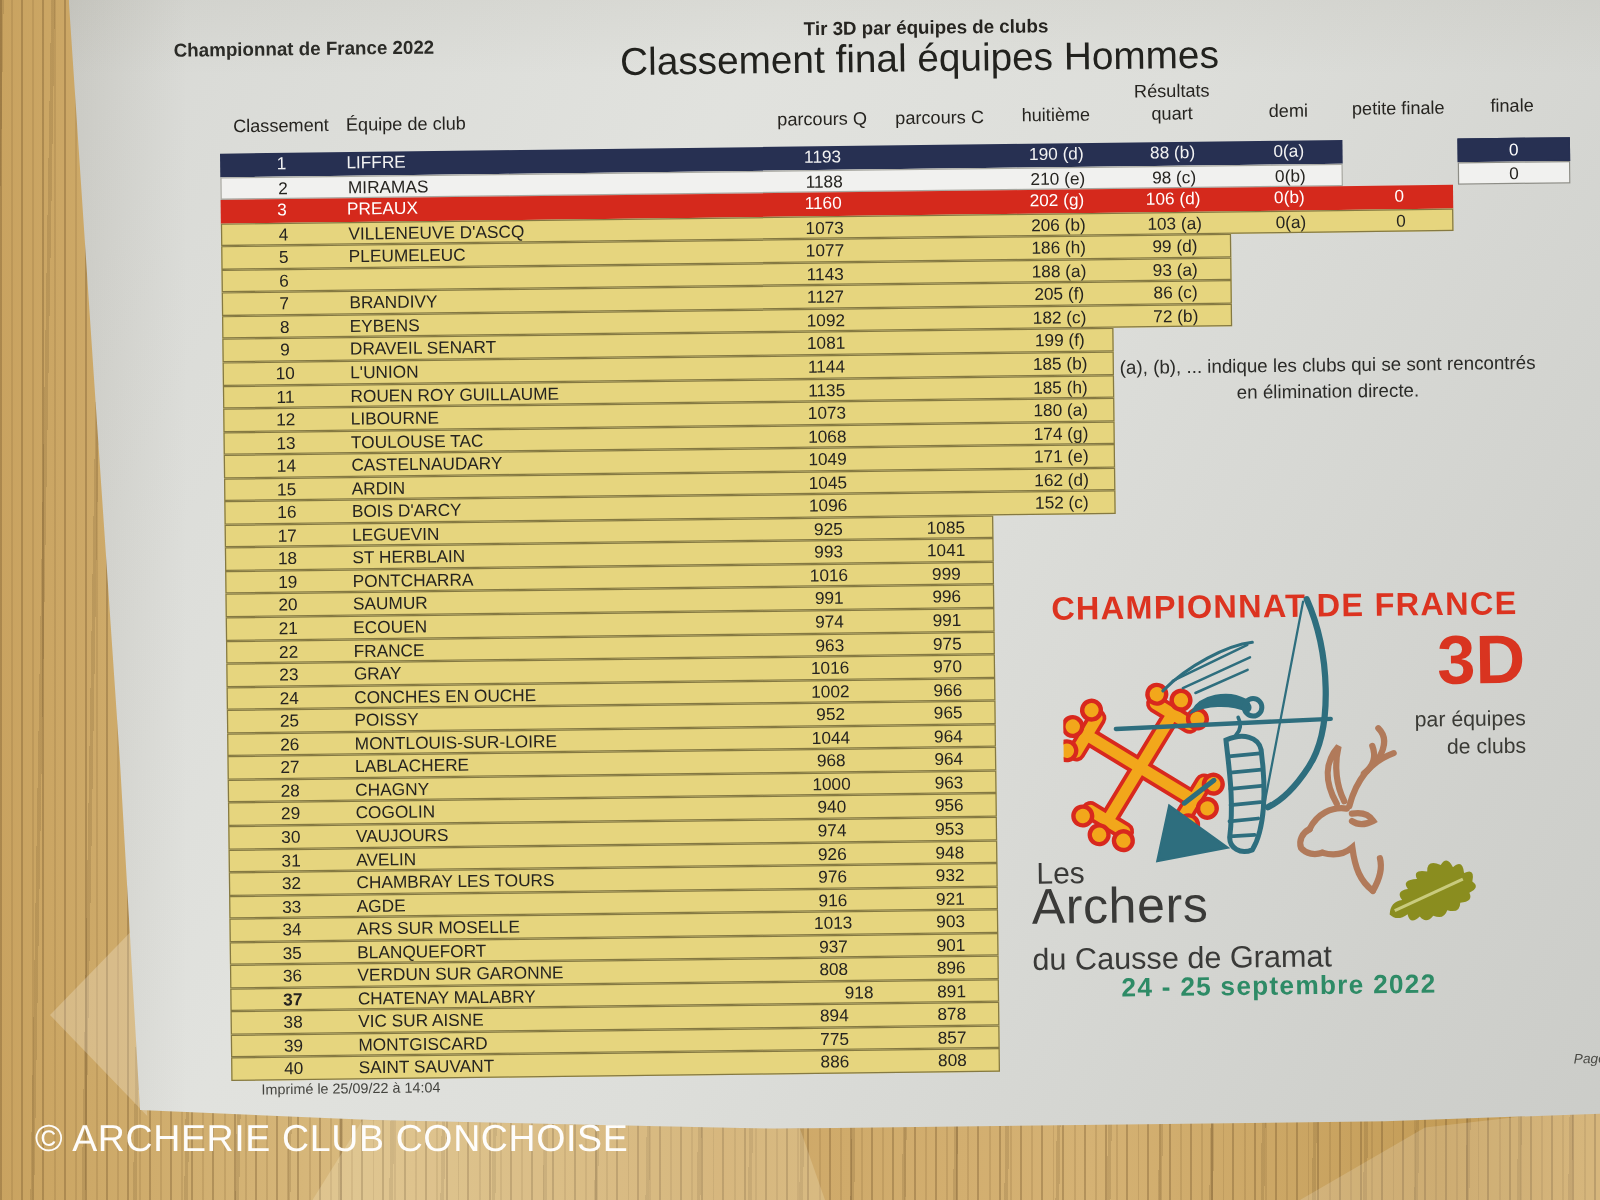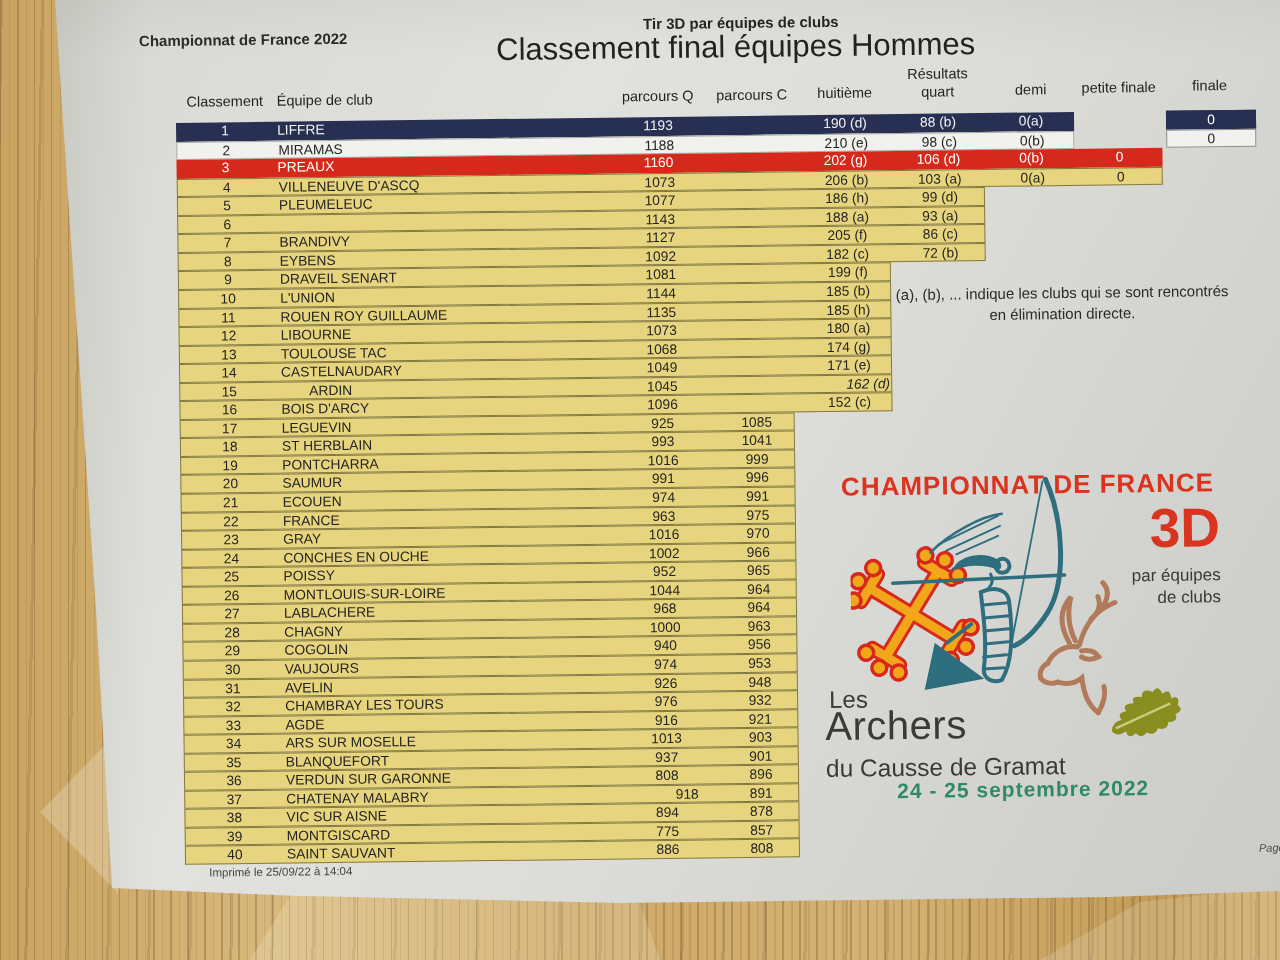--- a/index.html
+++ b/index.html
@@ -193,23 +193,23 @@
             <span class="cell c-center" style="left: 669px;">174 (g)</span>
           </div>
           <div class="row yellow" style="top: 358.15px; left: 176px; width: 713px;">
             <span class="cell c-center" style="left: 49px;">14</span>
             <span class="cell" style="left: 101px;">CASTELNAUDARY</span>
             <span class="cell c-center" style="left: 482px;">1049</span>
             <span class="cell c-center" style="left: 669px;">171 (e)</span>
           </div>
           <div class="row yellow" style="top: 376.7px; left: 176px; width: 713px;">
             <span class="cell c-center" style="left: 49px;">15</span>
-            <span class="cell" style="left: 101px; margin-left: 28px;">ARDIN</span>
+            <span class="cell" style="left: 101px;">ARDIN</span>
             <span class="cell c-center" style="left: 482px;">1045</span>
-            <span class="cell c-center" style="left: 688px; font-style: italic;">162 (d)</span>
+            <span class="cell c-center" style="left: 669px;">162 (d)</span>
           </div>
           <div class="row yellow" style="top: 395.25px; left: 176px; width: 713px;">
             <span class="cell c-center" style="left: 49px;">16</span>
             <span class="cell" style="left: 101px;">BOIS D'ARCY</span>
             <span class="cell c-center" style="left: 482px;">1096</span>
             <span class="cell c-center" style="left: 669px;">152 (c)</span>
           </div>
           <div class="row yellow" style="top: 413.8px; left: 176px; width: 615px;">
             <span class="cell c-center" style="left: 49px;">17</span>
             <span class="cell" style="left: 101px;">LEGUEVIN</span>
@@ -324,21 +324,21 @@
             <span class="cell c-center" style="left: 482px;">937</span>
             <span class="cell c-center" style="left: 576px;">901</span>
           </div>
           <div class="row yellow" style="top: 766.25px; left: 176px; width: 615px;">
             <span class="cell c-center" style="left: 49px;">36</span>
             <span class="cell" style="left: 101px;">VERDUN SUR GARONNE</span>
             <span class="cell c-center" style="left: 482px;">808</span>
             <span class="cell c-center" style="left: 576px;">896</span>
           </div>
           <div class="row yellow" style="top: 784.8px; left: 176px; width: 615px;">
-            <span class="cell c-center" style="left: 49px;">37</span>
+            <span class="cell c-center" style="left: 49px; font-weight: bold;">37</span>
             <span class="cell" style="left: 101px;">CHATENAY MALABRY</span>
             <span class="cell c-center" style="left: 482px; margin-left: 20px;">918</span>
             <span class="cell c-center" style="left: 576px;">891</span>
           </div>
           <div class="row yellow" style="top: 803.35px; left: 176px; width: 615px;">
             <span class="cell c-center" style="left: 49px;">38</span>
             <span class="cell" style="left: 101px;">VIC SUR AISNE</span>
             <span class="cell c-center" style="left: 482px;">894</span>
             <span class="cell c-center" style="left: 576px;">878</span>
           </div>
@@ -432,13 +432,14 @@
           <path fill="#8a8d1f" d="M-45,0 Q-40,-9 -31,-6 Q-33,-15 -23,-12 Q-25,-21 -13,-16 Q-13,-25 -3,-18 Q1,-27 9,-18 Q17,-23 17,-12 Q27,-15 23,-4 Q33,-4 26,5 Q30,12 20,12 Q20,20 10,16 Q6,24 -2,17 Q-8,23 -14,16 Q-22,20 -24,12 Q-34,15 -32,6 Q-42,8 -45,0 Z"></path>
           <path d="M-40,-1 L20,0" stroke="#c9cb7d" stroke-width="2.5" fill="none"></path>
         </g>
       </svg>
 
       <div class="abs printed">Imprimé le 25/09/22 à 14:04</div>
       <div class="abs pageno">Page 1/</div>
     </div>
   </div>
 
+  <div class="watermark">© ARCHERIE CLUB CONCHOISE</div>
 </div>
 
 </body></html>

